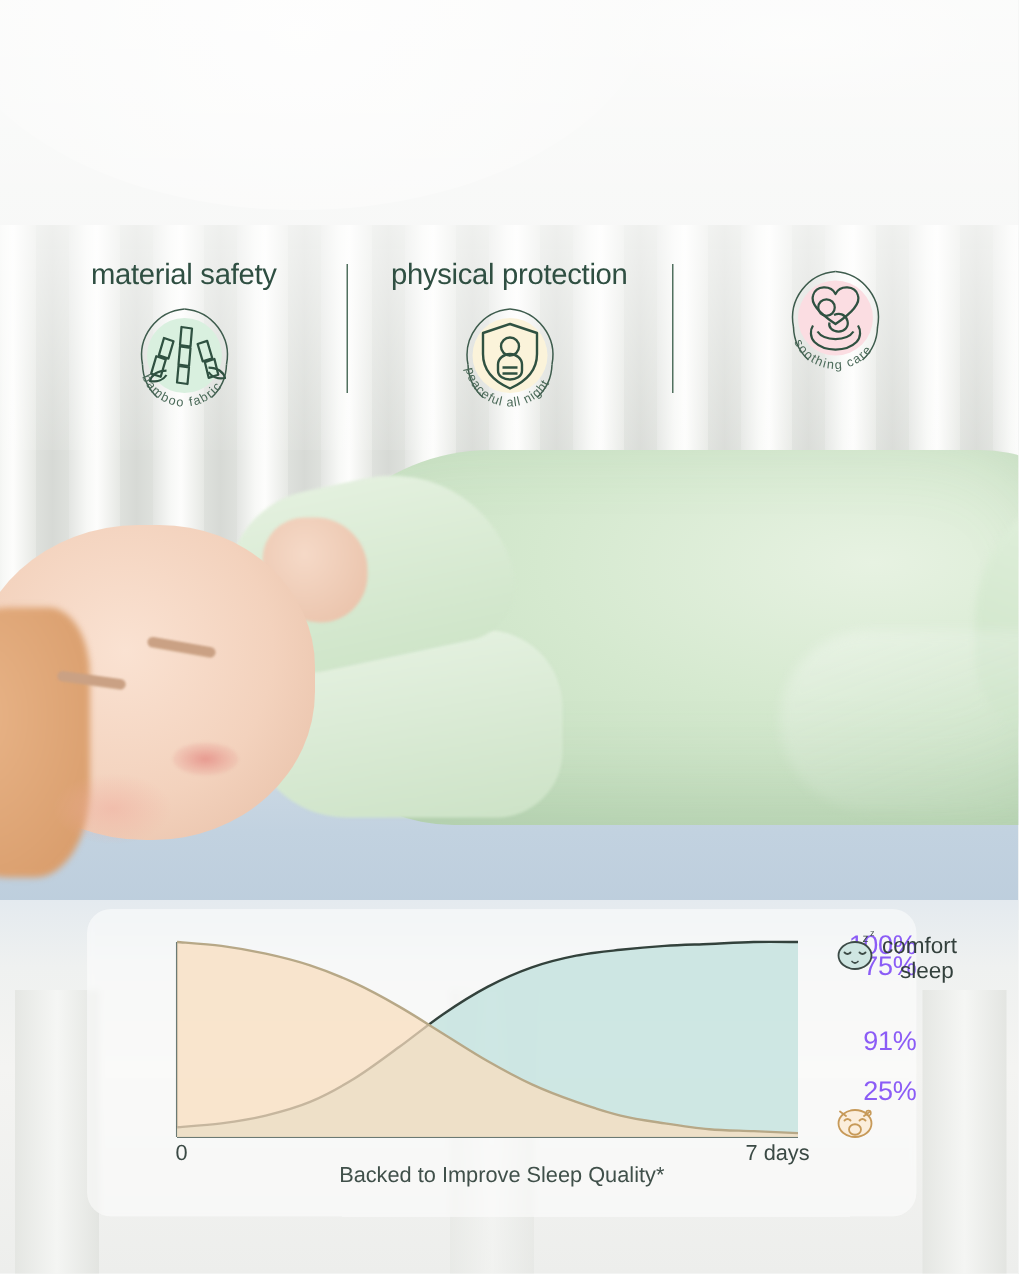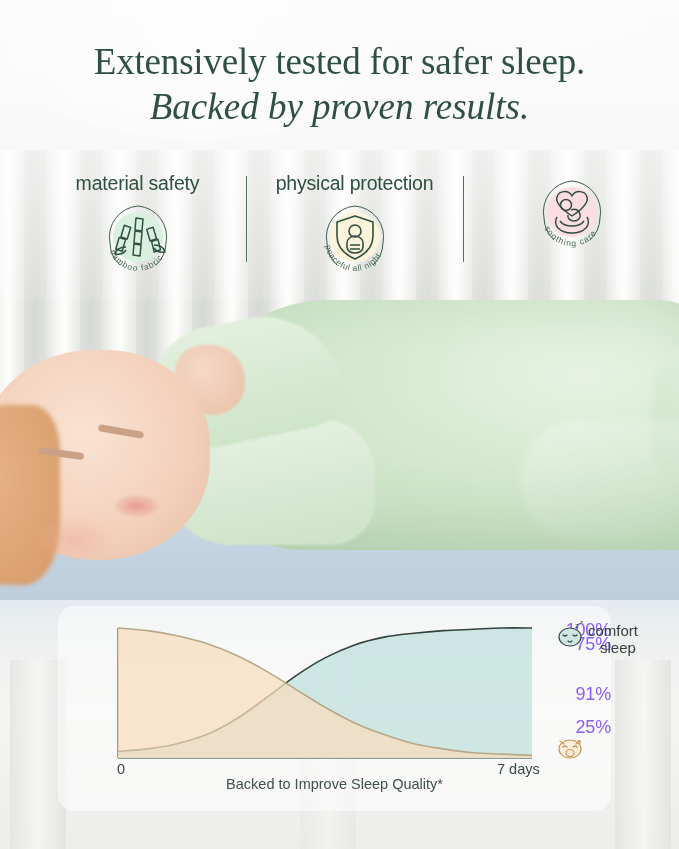--- a/index.html
+++ b/index.html
@@ -150,21 +150,21 @@
     text-align: center;
     color: #2f4f42;
     font-family: "Liberation Serif", serif;
     line-height: 1.06;
   }
   .heading .l1 { display: block; font-size: 37px; letter-spacing: -.2px; }
   .heading .l2 { display: block; font-size: 37px; font-style: italic; margin-top: 6px; }
 
   
   .features {
-    position: absolute; left: 29px; top: 172px; width: 651px; height: 112px;
+    position: absolute; left: 14px; top: 172px; width: 651px; height: 112px;
     display: flex;
   }
   .feature {
     position: relative; flex: 1;
     display: flex; flex-direction: column; align-items: center;
   }
   .feature + .feature:before {
     content: ""; position: absolute; left: 0; top: 4px;
     width: 1px; height: 86px; background: #51705f;
   }
@@ -261,24 +261,20 @@
   </div>
 
   <div class="wash-top"></div>
 
   <div class="bg-bottom">
     <div class="post" style="left:10px;"></div>
     <div class="post" style="left:300px; opacity:.45;"></div>
     <div class="post" style="left:615px;"></div>
   </div>
 
-  <div class="heading">
-    <span class="l1">Extensively tested for safer sleep.</span>
-    <span class="l2">Backed by proven results.</span>
-  </div>
 
   <div class="features">
 
     <div class="feature">
       <div class="feature-label">material safety</div>
       <div class="badge">
         <svg width="84" height="84" viewBox="0 0 84 84">
           <circle cx="42" cy="40" r="25" fill="#d9f0df"></circle>
           <path d="M42 9 A31 31 0 0 0 14 46" fill="none" stroke="#3e5c4d" stroke-width="1"></path>
           <path d="M42 9 A31 31 0 0 1 70 46" fill="none" stroke="#3e5c4d" stroke-width="1"></path>

